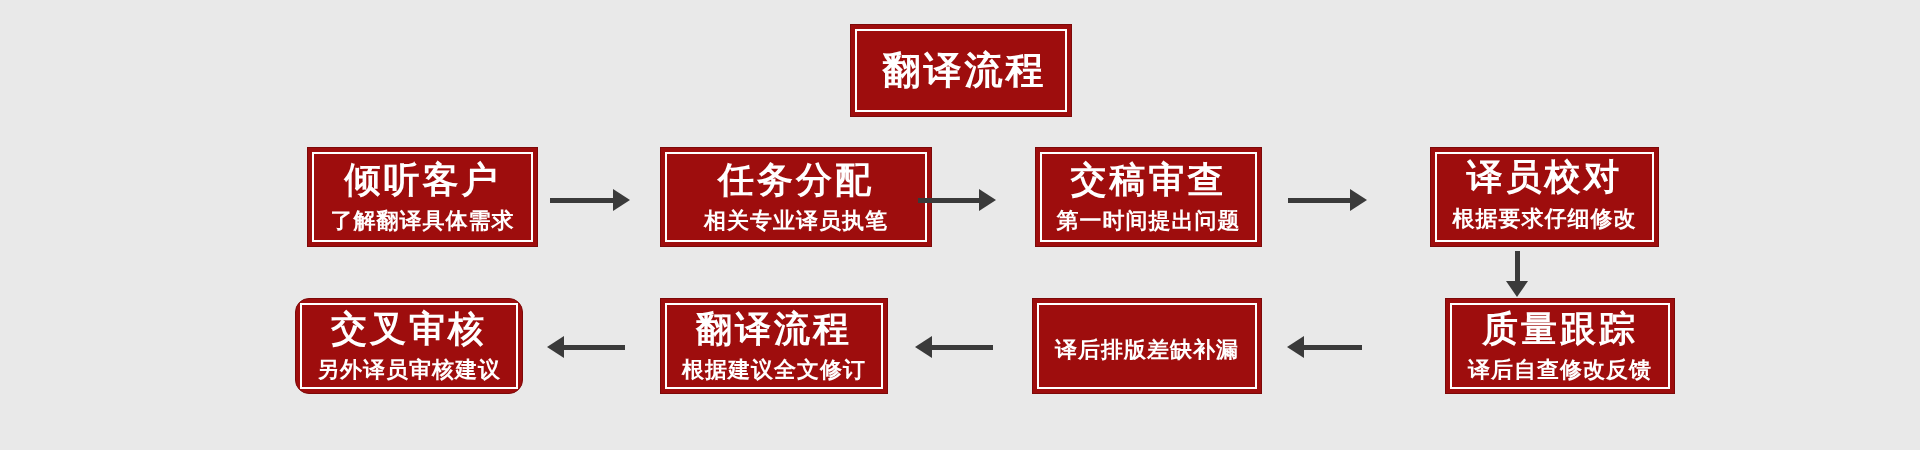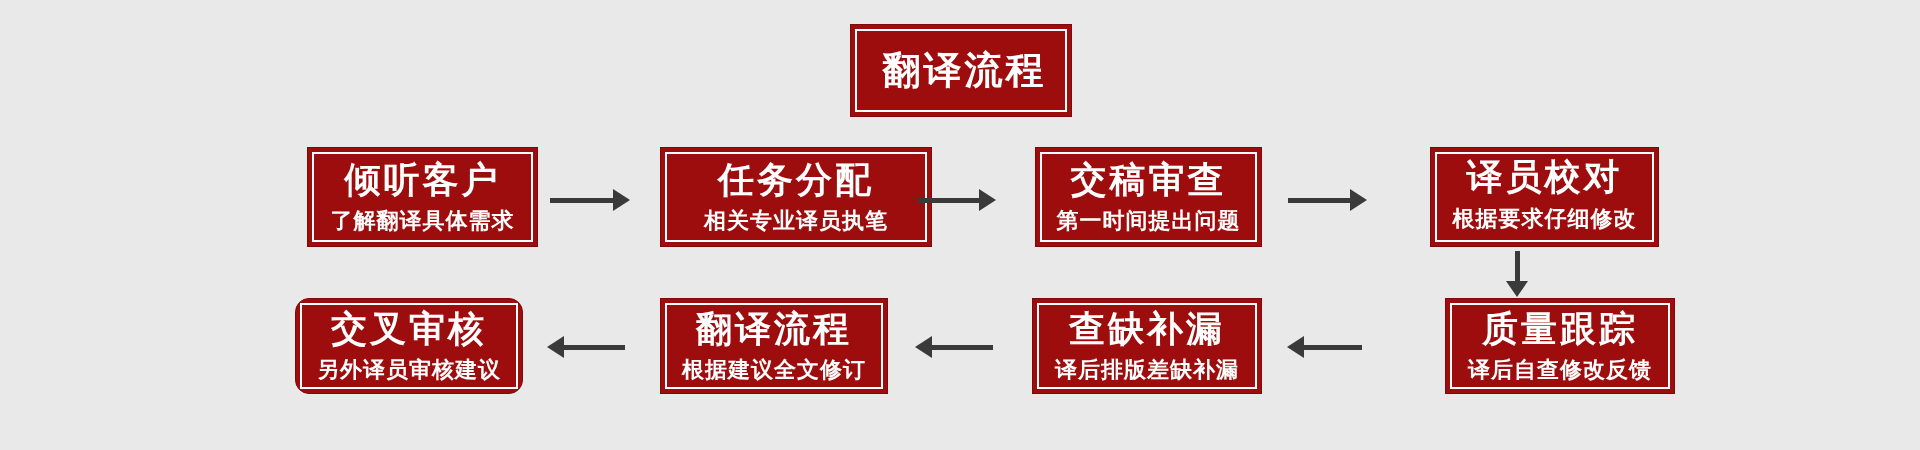--- a/index.html
+++ b/index.html
@@ -172,21 +172,20 @@
     <div class="main-label">质量跟踪</div>
     <div class="sub-label">译后自查修改反馈</div>
   </div>
 
   <div class="arrow a4">
     <div class="head-left"></div>
     <div class="shaft"></div>
   </div>
 
   <div class="box b6">
-    <div class="main-label">查缺补漏</div>
     <div class="sub-label">译后排版差缺补漏</div>
   </div>
 
   <div class="arrow a5">
     <div class="head-left"></div>
     <div class="shaft"></div>
   </div>
 
   <div class="box b7">
     <div class="main-label">翻译流程</div>

